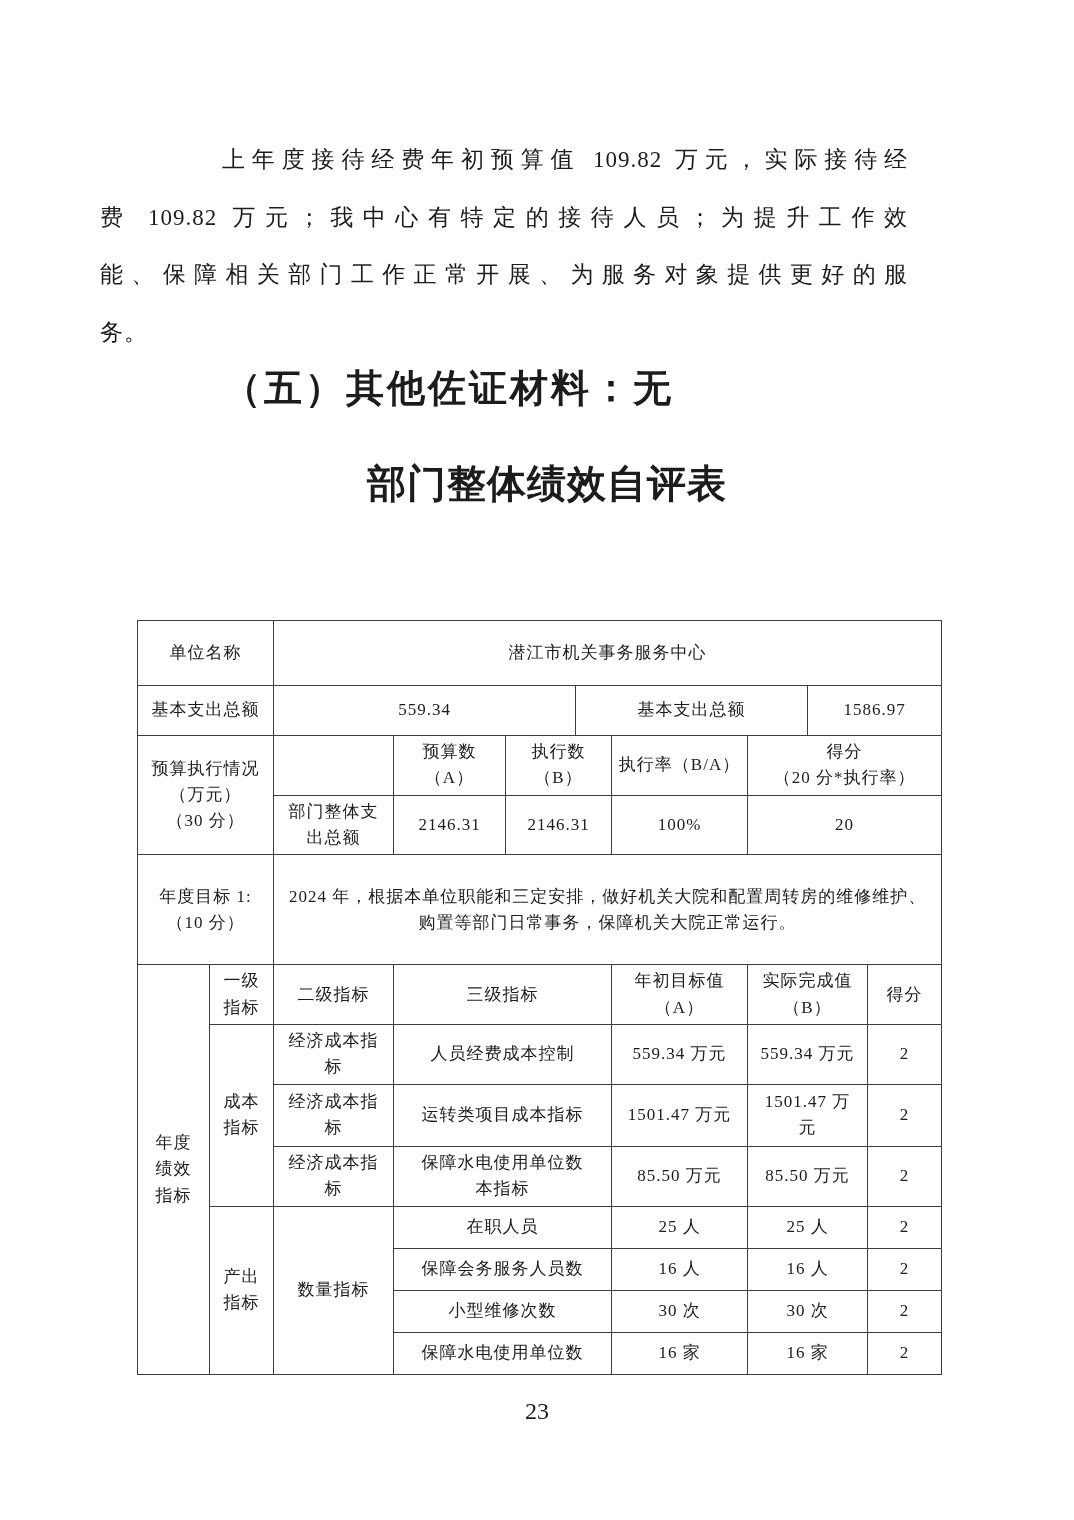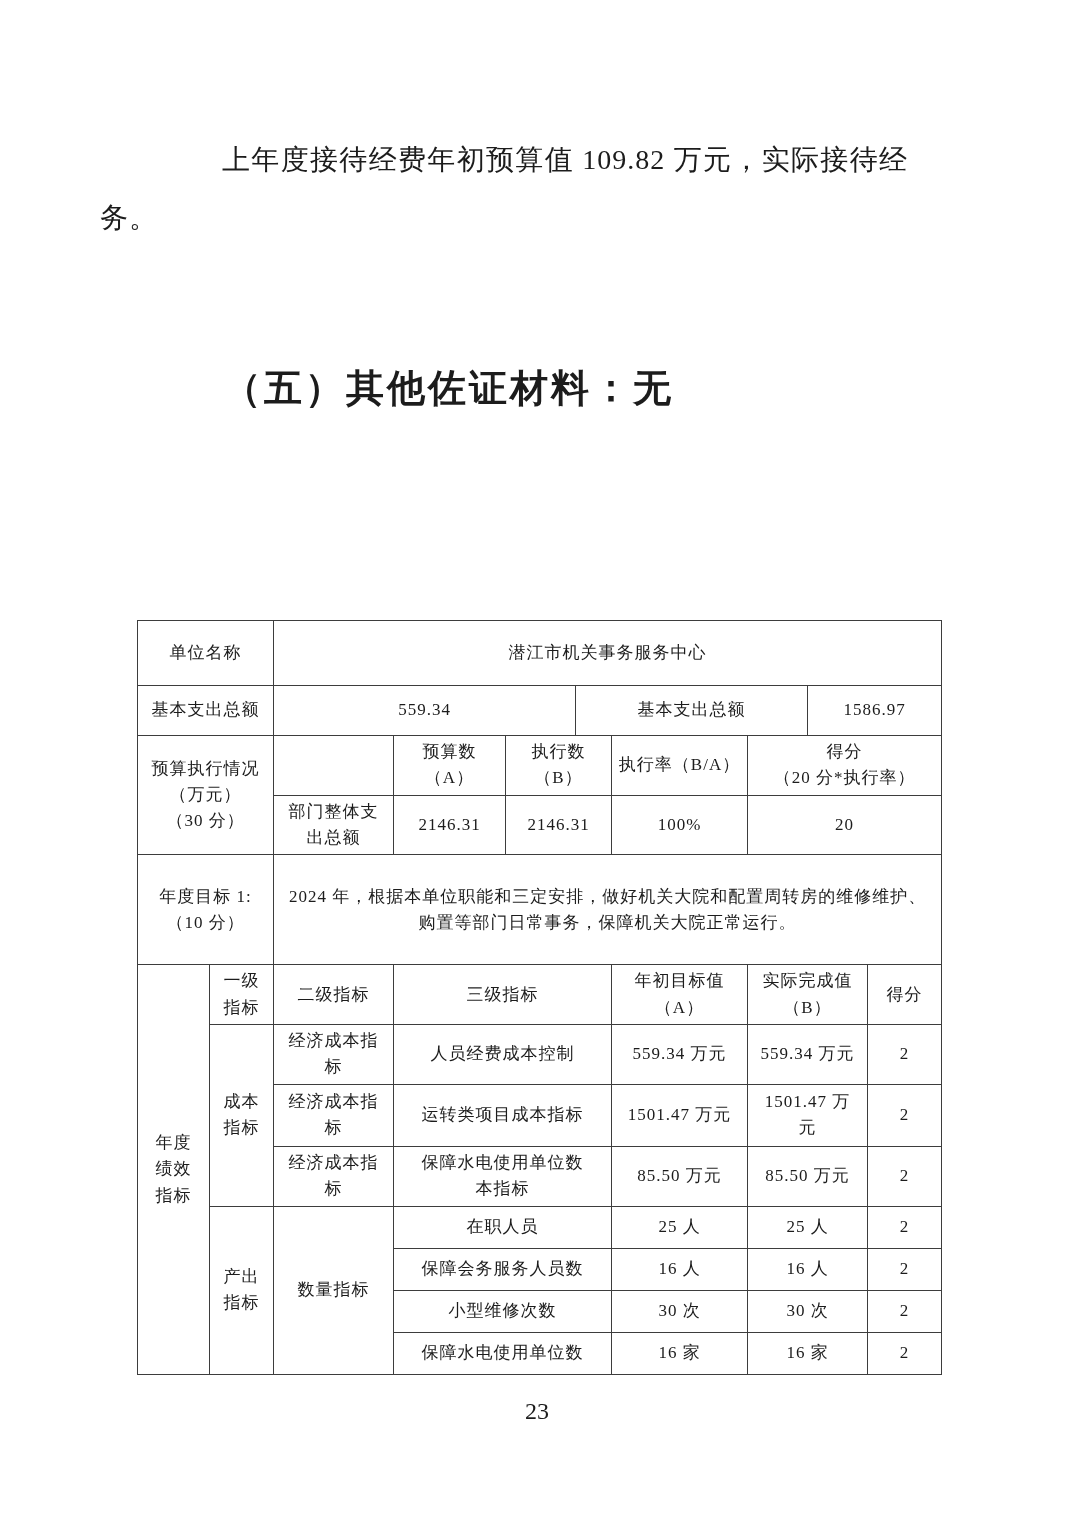--- a/index.html
+++ b/index.html
@@ -7,21 +7,21 @@
   body {
     width: 1074px; height: 1520px;
     position: relative;
     font-family: "Liberation Serif", "DejaVu Serif", serif;
     color: #1c1c1c;
     overflow: hidden;
   }
   .para {
     position: absolute;
     left: 100px; top: 131px; width: 808px;
-    font-size: 28px;
+    font-size: 23px;
   }
   .para .line {
     height: 57.5px; line-height: 57.5px;
     letter-spacing: 1px;
     white-space: nowrap;
   }
   .para .line.just {
     white-space: normal;
     text-align: justify;
     text-align-last: justify;
@@ -63,26 +63,29 @@
     left: 0; top: 1398px; width: 1074px;
     text-align: center;
     font-size: 24px;
   }
 </style>
 </head>
 <body>
 
 <div class="para">
   <div class="line just indent">上年度接待经费年初预算值 109.82 万元，实际接待经</div>
+  <div class="line just">费 109.82 万元；我中心有特定的接待人员；为提升工作效</div>
+  <div class="line just">能、保障相关部门工作正常开展、为服务对象提供更好的服</div>
   <div class="line">务。</div>
 </div>
 
 <div class="evidence">（五）其他佐证材料：无</div>
 
 <div class="title-block">
+  <div>部门整体绩效自评表</div>
 </div>
 
 <table class="perf">
   <colgroup>
     <col style="width:72px">
       <col style="width:64px">
       <col style="width:120px">
     <col style="width:112px">
       <col style="width:70px">
       <col style="width:36px">

